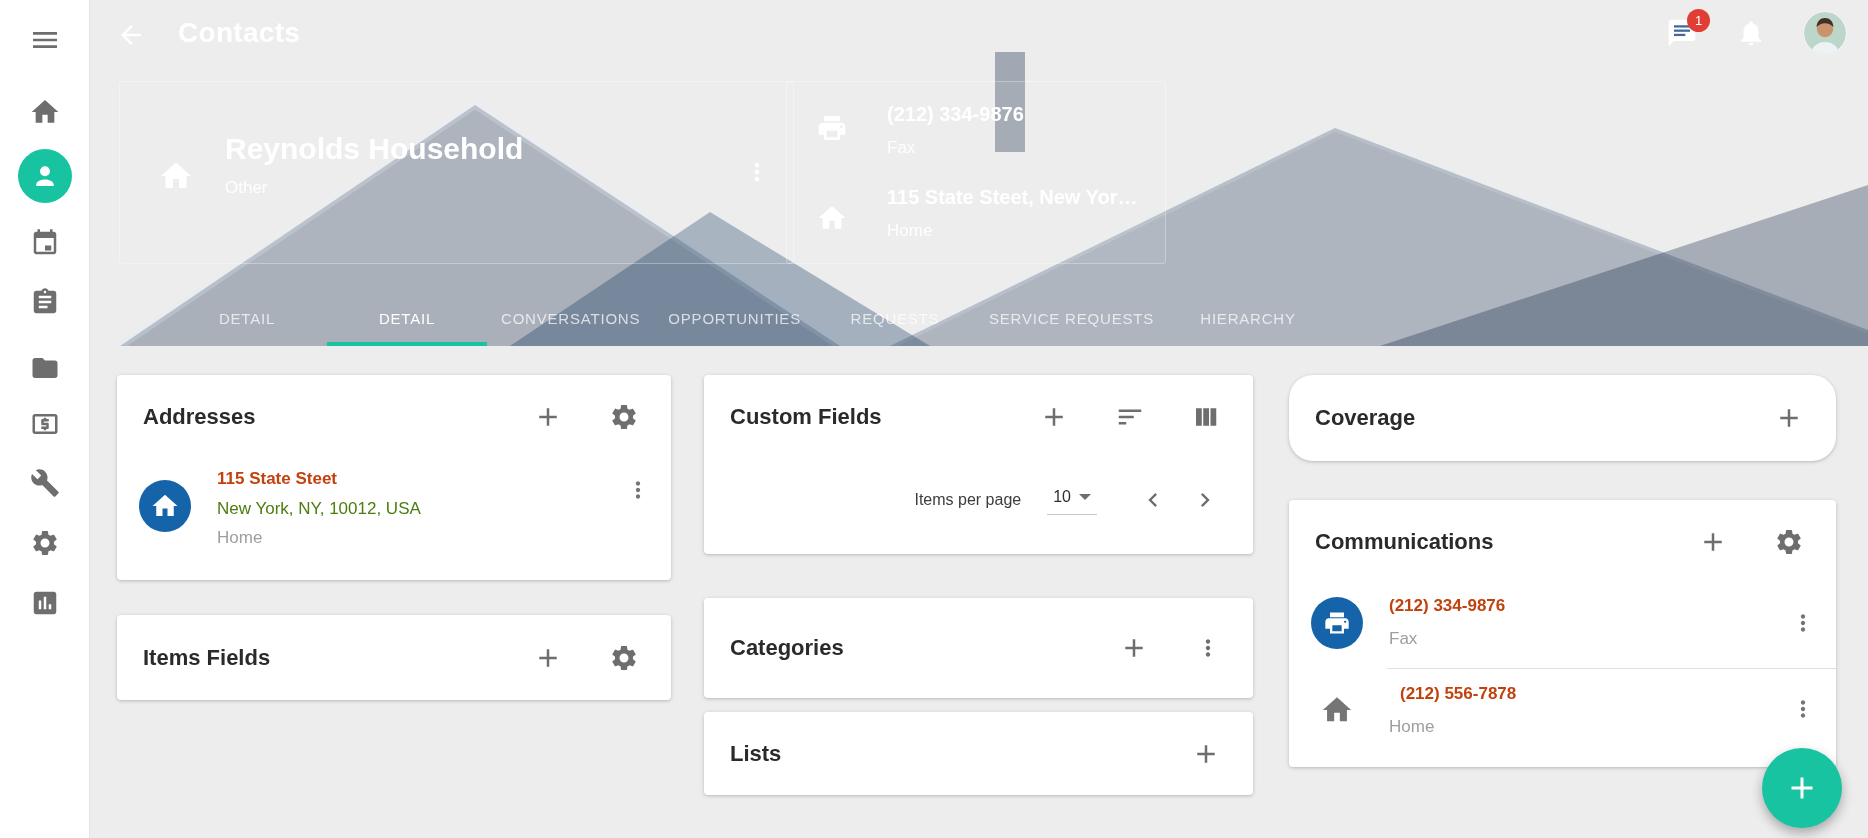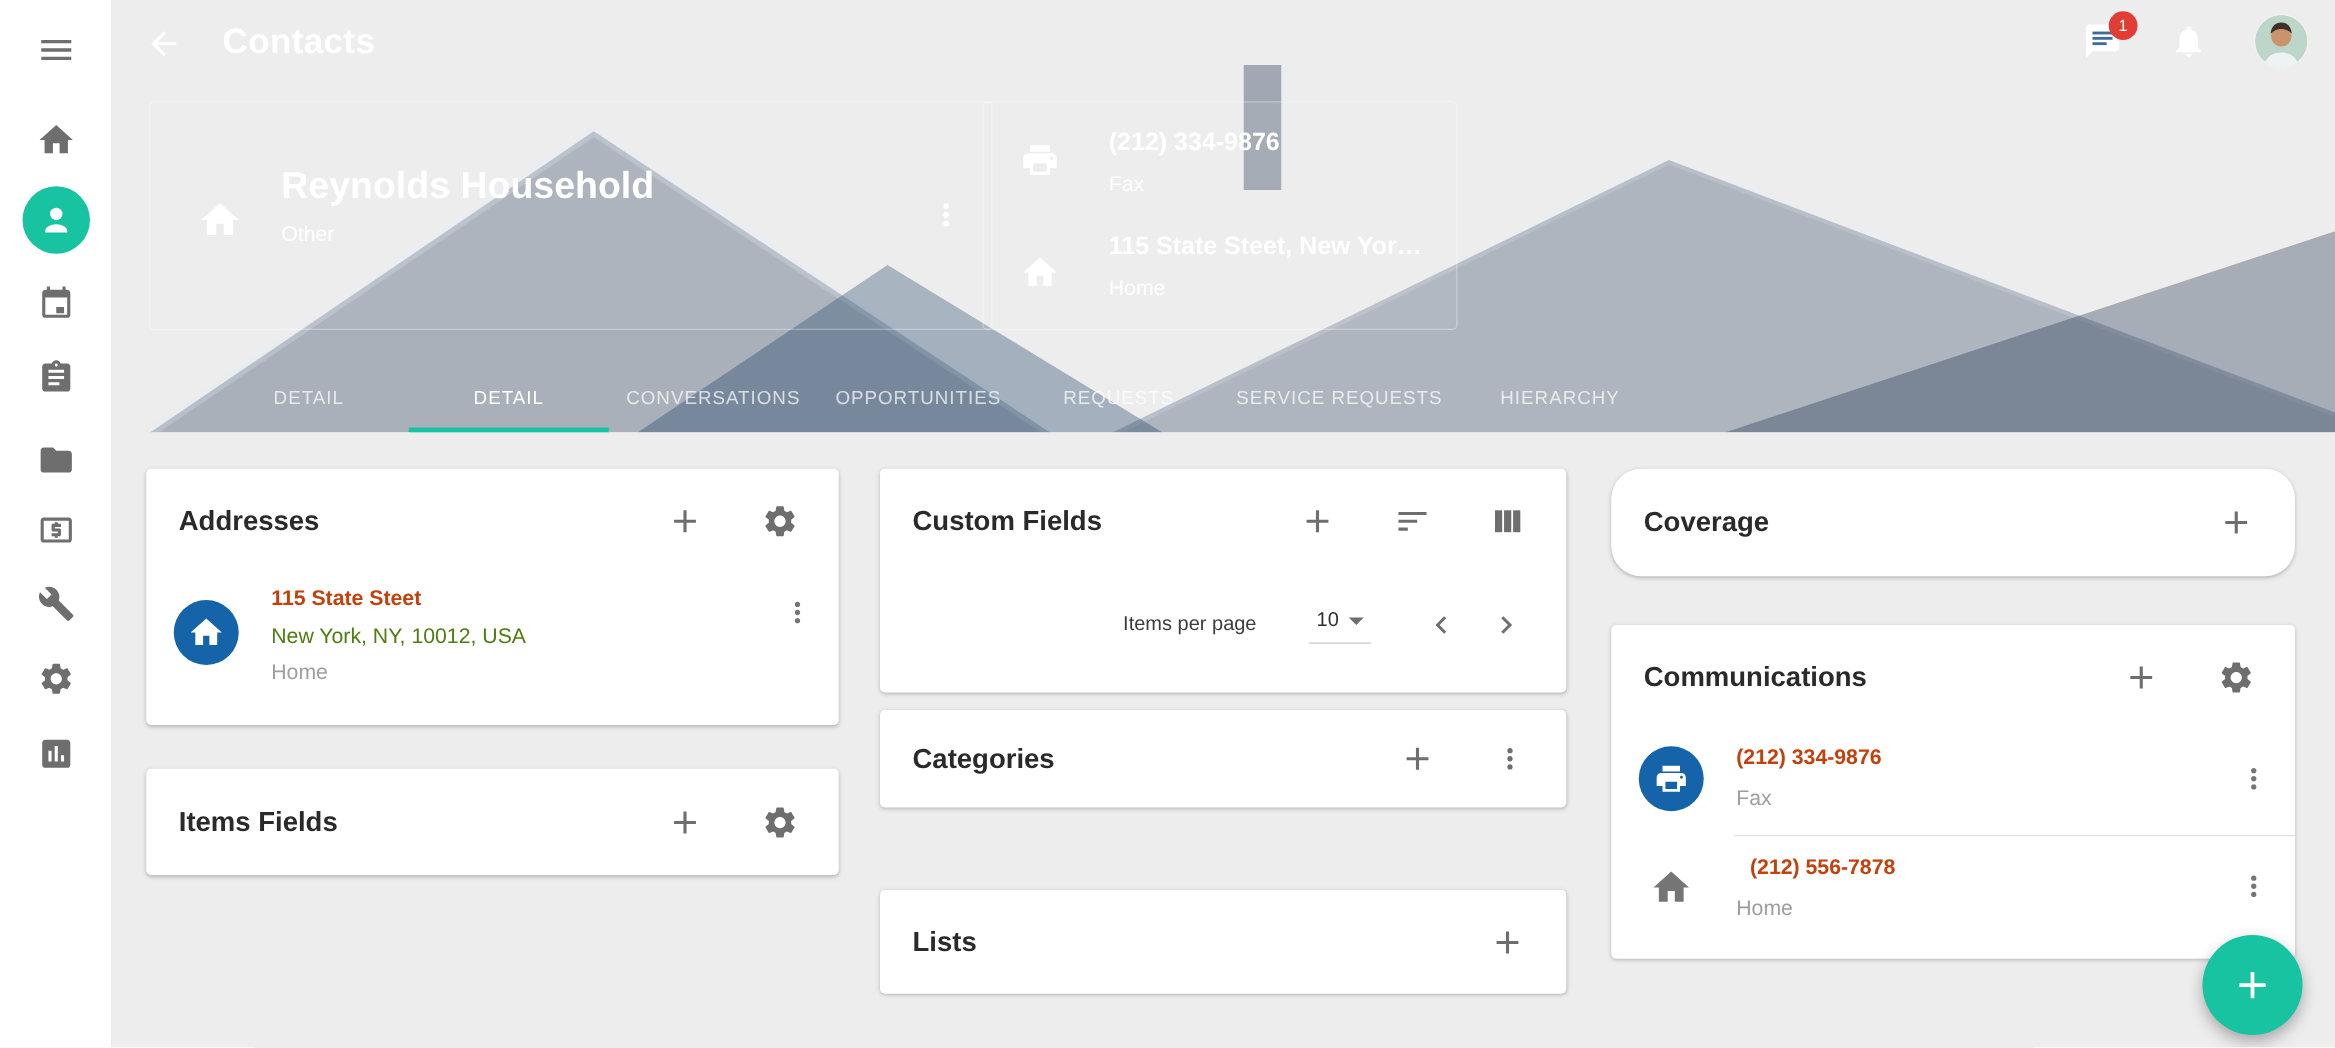--- a/index.html
+++ b/index.html
@@ -66,21 +66,21 @@
     display:flex; align-items:center; justify-content:center; line-height:0; }
   .item-plain-icon { position:absolute; left:31px; color:#757575; line-height:0; }
   .item-line1 { position:absolute; left:100px; font-size:17px; font-weight:700; color:#c2410c; white-space:nowrap; }
   .item-line2 { position:absolute; left:100px; font-size:17px; color:#4d7c0f; white-space:nowrap; }
   .item-label { position:absolute; left:100px; font-size:17px; color:#9E9E9E; }
   .item-menu { position:absolute; right:20px; color:#757575; cursor:pointer; line-height:0; }
   .item-divider { position:absolute; left:98px; right:0; height:1px; background:#E0E0E0; }
 
   .pagination { position:absolute; right:34px; top:100px; height:50px; display:flex; align-items:center; color:#3C3C3C; }
   .pag-label { font-size:16px; }
-  .pag-select { display:flex; align-items:center; gap:8px; margin-left:42px; padding:2px 6px 8px 6px;
+  .pag-select { display:flex; align-items:center; gap:8px; margin-left:26px; padding:2px 6px 8px 6px;
     border-bottom:1px solid #C9C9C9; cursor:pointer; }
   .pag-size { font-size:16px; color:#2F2F2F; }
   .caret-down { width:0; height:0; border-left:6px solid transparent; border-right:6px solid transparent; border-top:6px solid #6E6E6E; }
   .pag-chevrons { display:flex; align-items:center; gap:24px; margin-left:42px; color:#6E6E6E; }
   .pag-chevrons .hicon { cursor:pointer; line-height:0; }
 
   .fab { position:absolute; left:1762px; top:748px; width:80px; height:80px; border-radius:50%; background:#17C3A0;
     display:flex; align-items:center; justify-content:center; color:#fff; cursor:pointer;
     box-shadow:0 5px 12px rgba(0,0,0,0.30); z-index:10; line-height:0; }
 </style>
@@ -301,21 +301,21 @@
         <span class="hicon"><svg width="28" height="28" viewBox="0 0 24 24" fill="currentColor">
               <path d="M15.41 7.41 14 6l-6 6 6 6 1.41-1.41L10.83 12z"></path>
             </svg></span>
         <span class="hicon"><svg width="28" height="28" viewBox="0 0 24 24" fill="currentColor">
               <path d="M10 6 8.59 7.41 13.17 12l-4.58 4.59L10 18l6-6z"></path>
             </svg></span>
       </span>
     </div>
   </div>
 
-  <div class="card" style="left:704px; top:568px; width:549px; height:78px;padding-left:44px;">
+  <div class="card" style="left:704px; top:598px; width:549px; height:100px;padding-left:44px;">
     <div class="card-header fill">
       <span class="card-title">Categories</span>
       <span class="header-icons">
         <span class="hicon"><svg width="30" height="30" viewBox="0 0 24 24">
               <path d="M19 13h-6v6h-2v-6H5v-2h6V5h2v6h6v2z"></path>
             </svg></span>
         <span class="hicon"><svg width="26" height="26" viewBox="0 0 24 24">
               <path d="M12 8c1.1 0 2-.9 2-2s-.9-2-2-2-2 .9-2 2 .9 2 2 2zm0 2c-1.1 0-2 .9-2 2s.9 2 2 2 2-.9 2-2-.9-2-2-2zm0 6c-1.1 0-2 .9-2 2s.9 2 2 2 2-.9 2-2-.9-2-2-2z"></path>
             </svg></span>
       </span>

